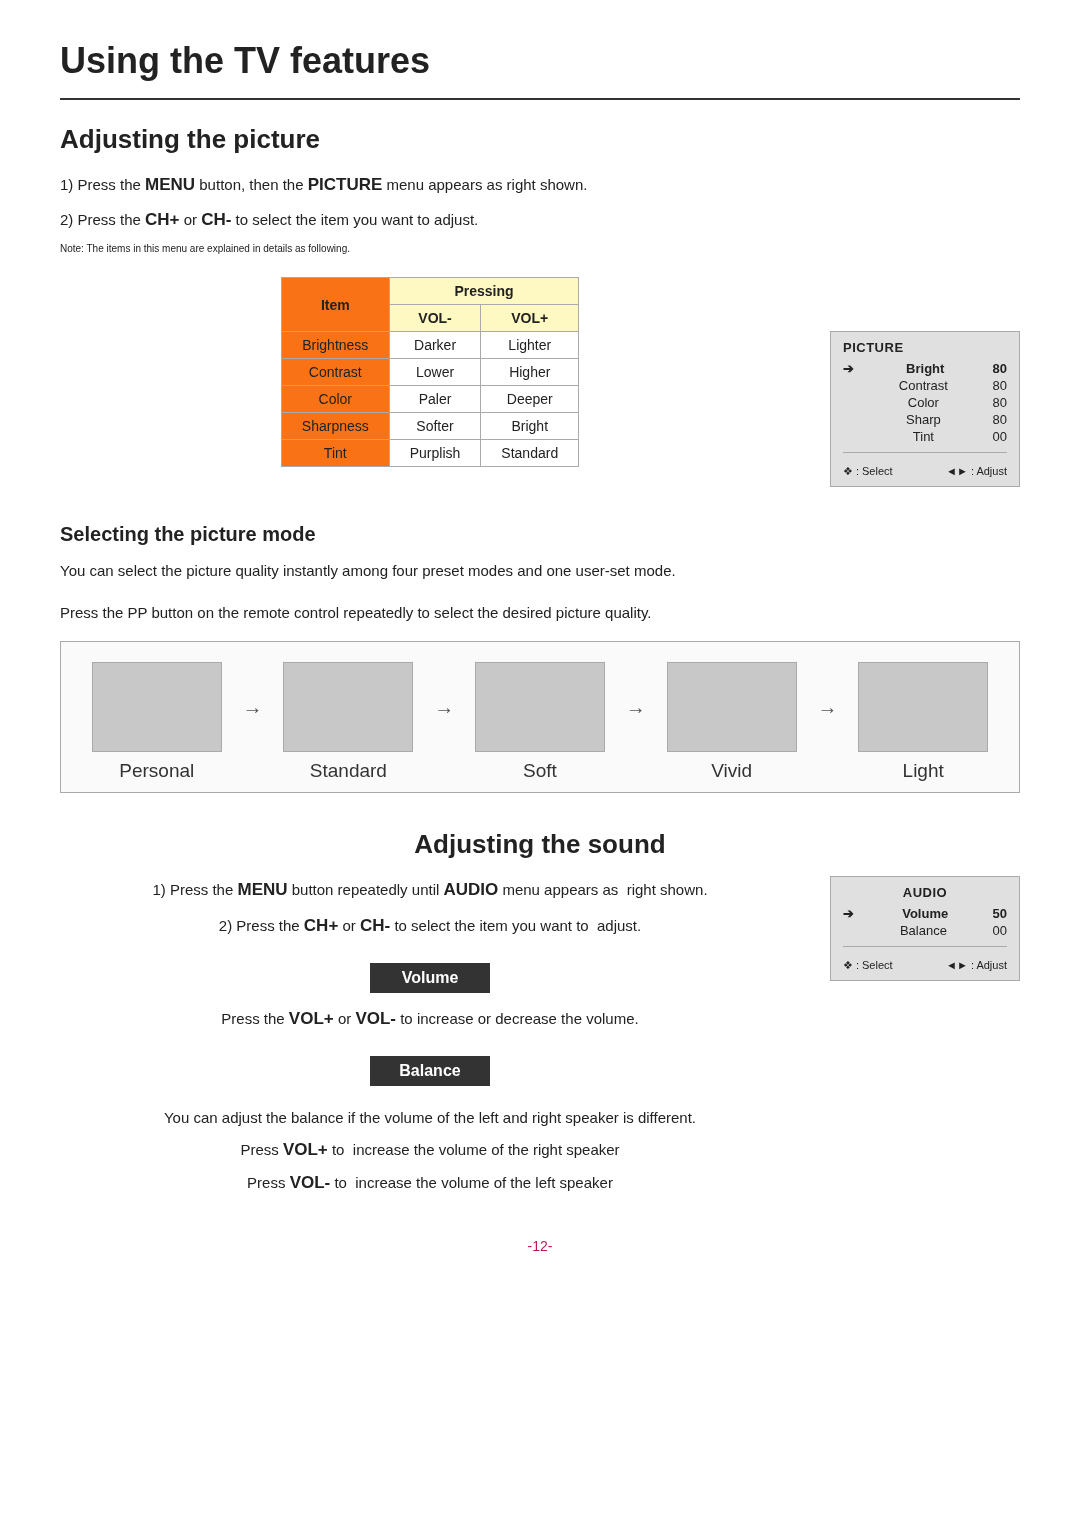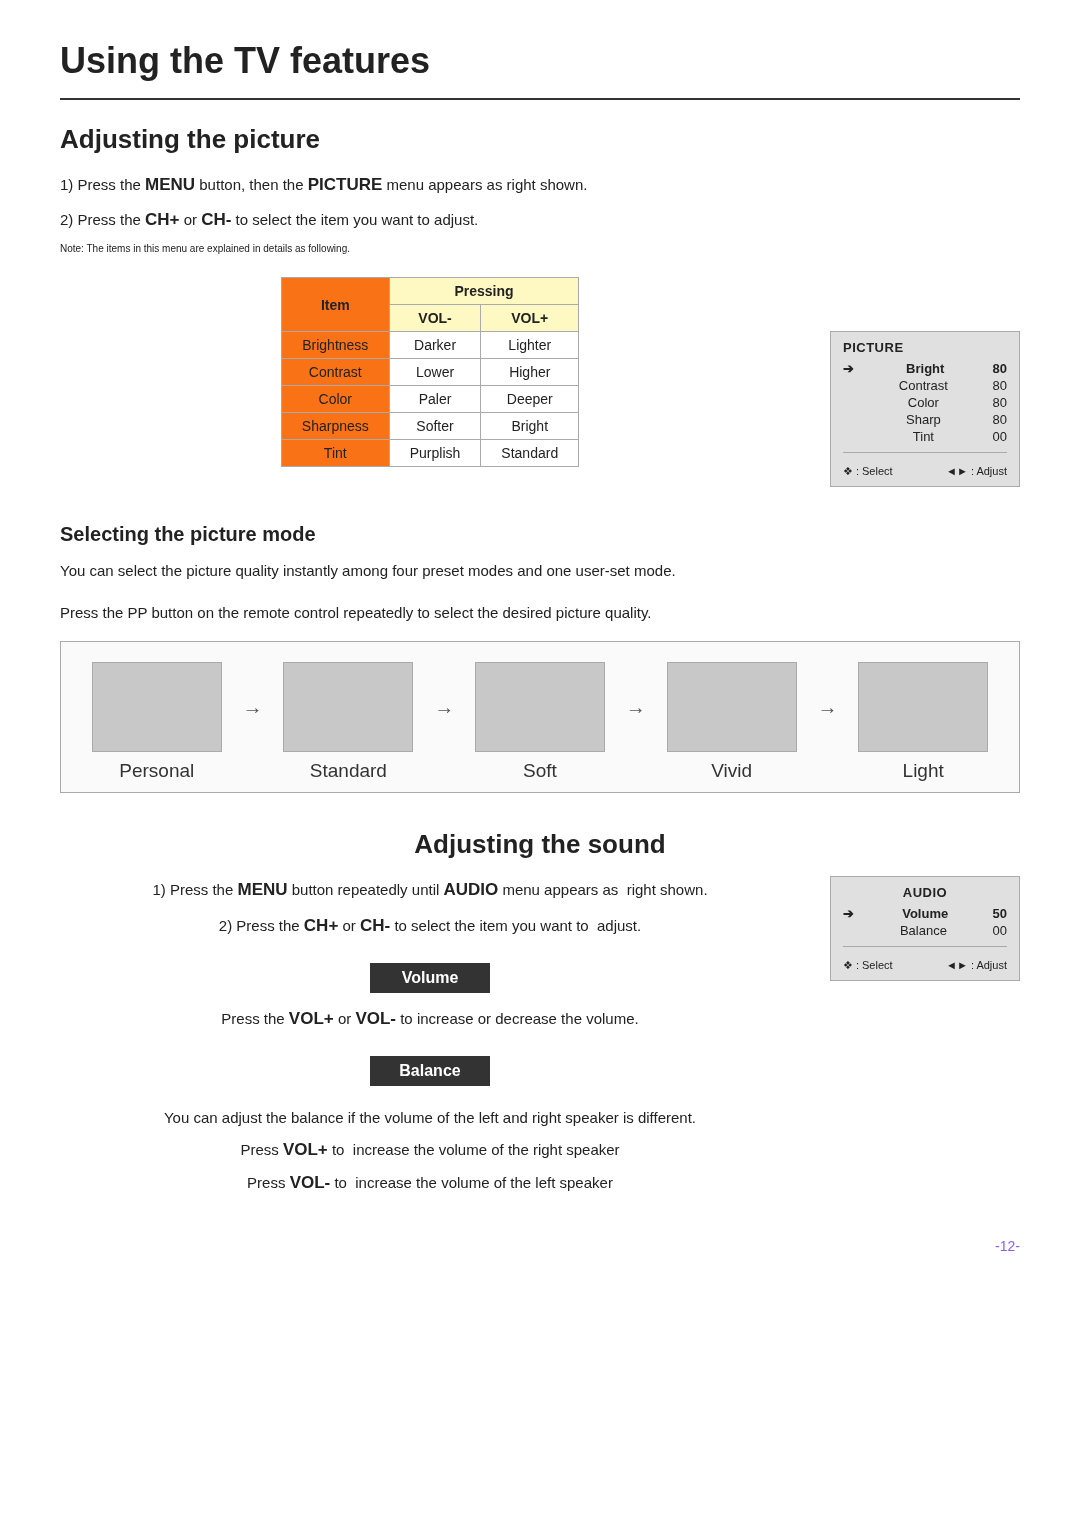--- a/index.html
+++ b/index.html
@@ -133,24 +133,24 @@
       font-size: 16px;
       padding: 6px 16px;
       display: inline-block;
       margin: 16px 0 12px 0;
       min-width: 120px;
     }
     .vol-text { margin-bottom: 8px; line-height: 1.6; }
     .balance-text { line-height: 1.7; margin-top: 8px; }
     .balance-text p { margin-bottom: 6px; }
     .page-num {
-      text-align: right;
+      text-align: center;
       margin-top: 30px;
       font-size: 14px;
-      color: #8b5cf6;
+      color: #be185d;
     }
     .inline-large { font-size: 17px; font-weight: bold; }
   </style>
 </head>
 <body>
 
 <h1 class="page-title">Using the TV features</h1>
 
 <div class="section">
   <h2 class="section-title">Adjusting the picture</h2>

